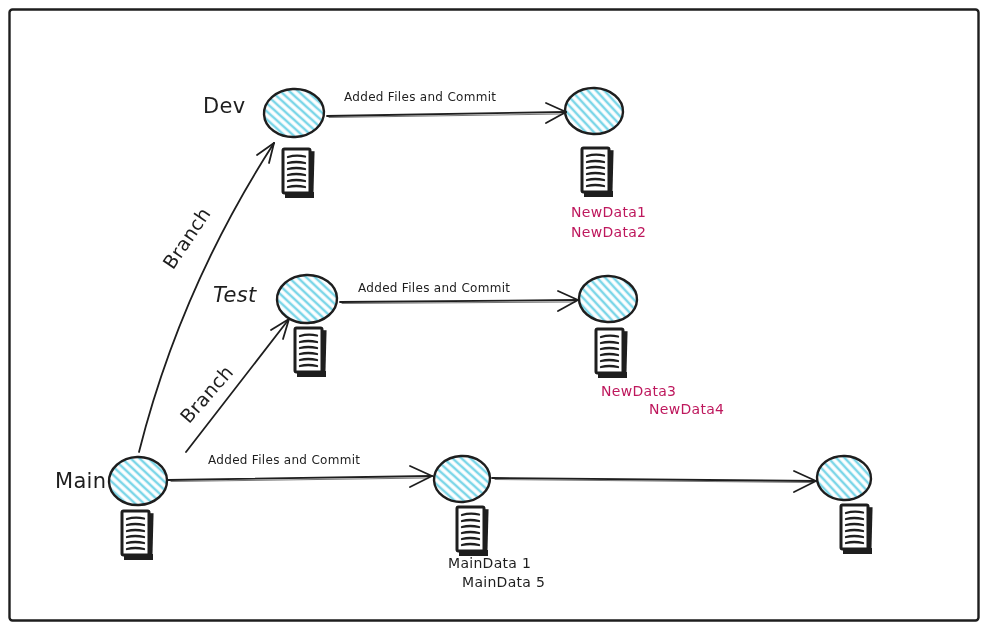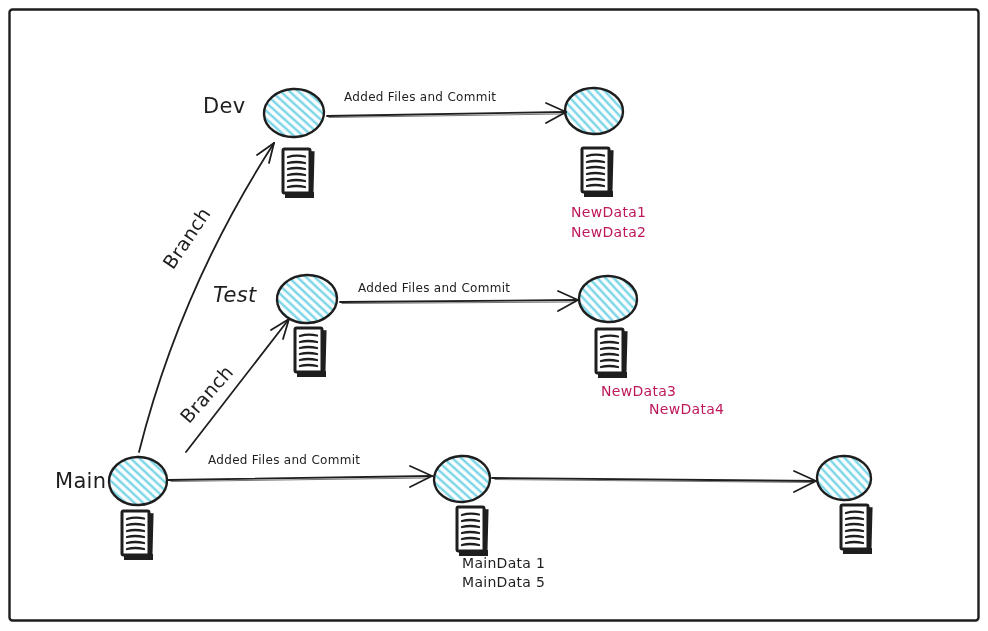--- a/index.html
+++ b/index.html
@@ -132,16 +132,16 @@
   <div class="label edge-label rot-branch-dev" style="left:152px;top:227px;font-size:19px;">Branch</div>
 
   <div class="label edge-label rot-branch-test" style="left:172px;top:383px;font-size:19px;">Branch</div>
 
   <div class="label data-label blue" style="left:571px;top:202px;">NewData1</div>
   <div class="label data-label blue" style="left:571px;top:222px;">NewData2</div>
 
   <div class="label data-label blue" style="left:601px;top:381px;">NewData3</div>
   <div class="label data-label blue" style="left:601px;top:399px;margin-left:48px;">NewData4</div>
 
-  <div class="label data-label" style="left:462px;top:553px;">MainData 1</div>
+  <div class="label data-label" style="left:448px;top:553px;">MainData 1</div>
   <div class="label data-label" style="left:462px;top:572px;">MainData 5</div>
 
 </div>
 
 </body></html>

